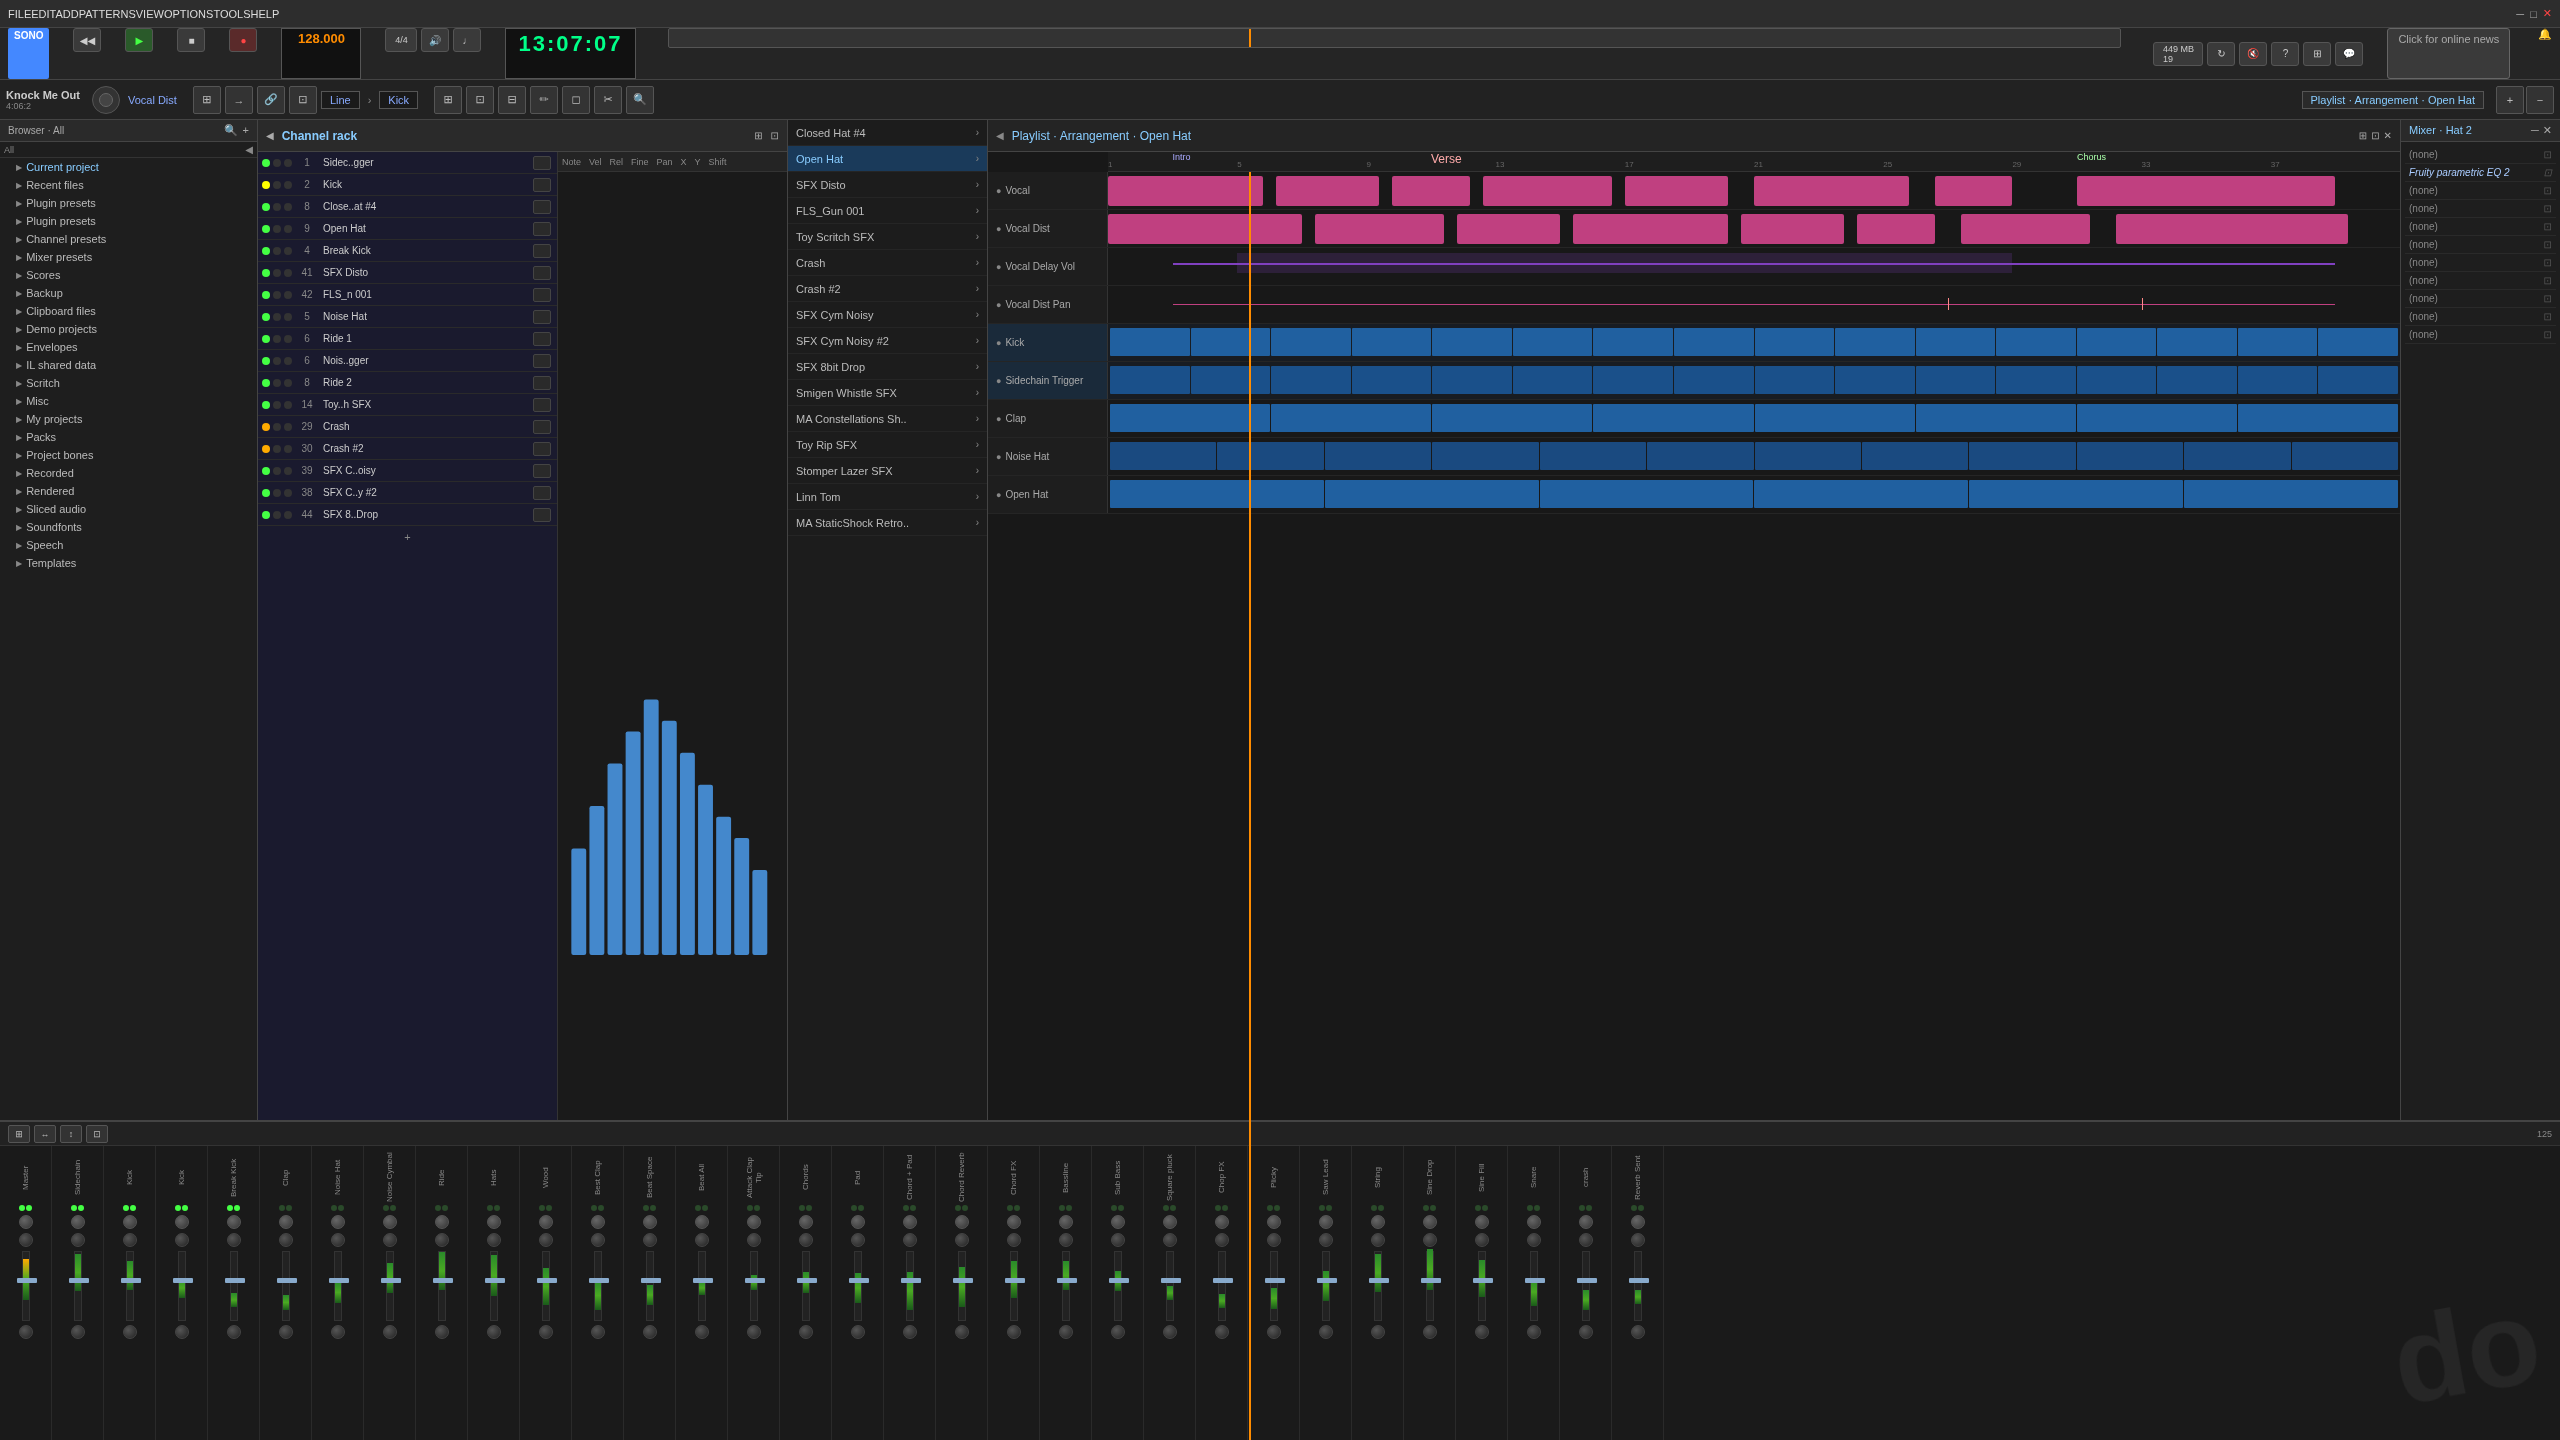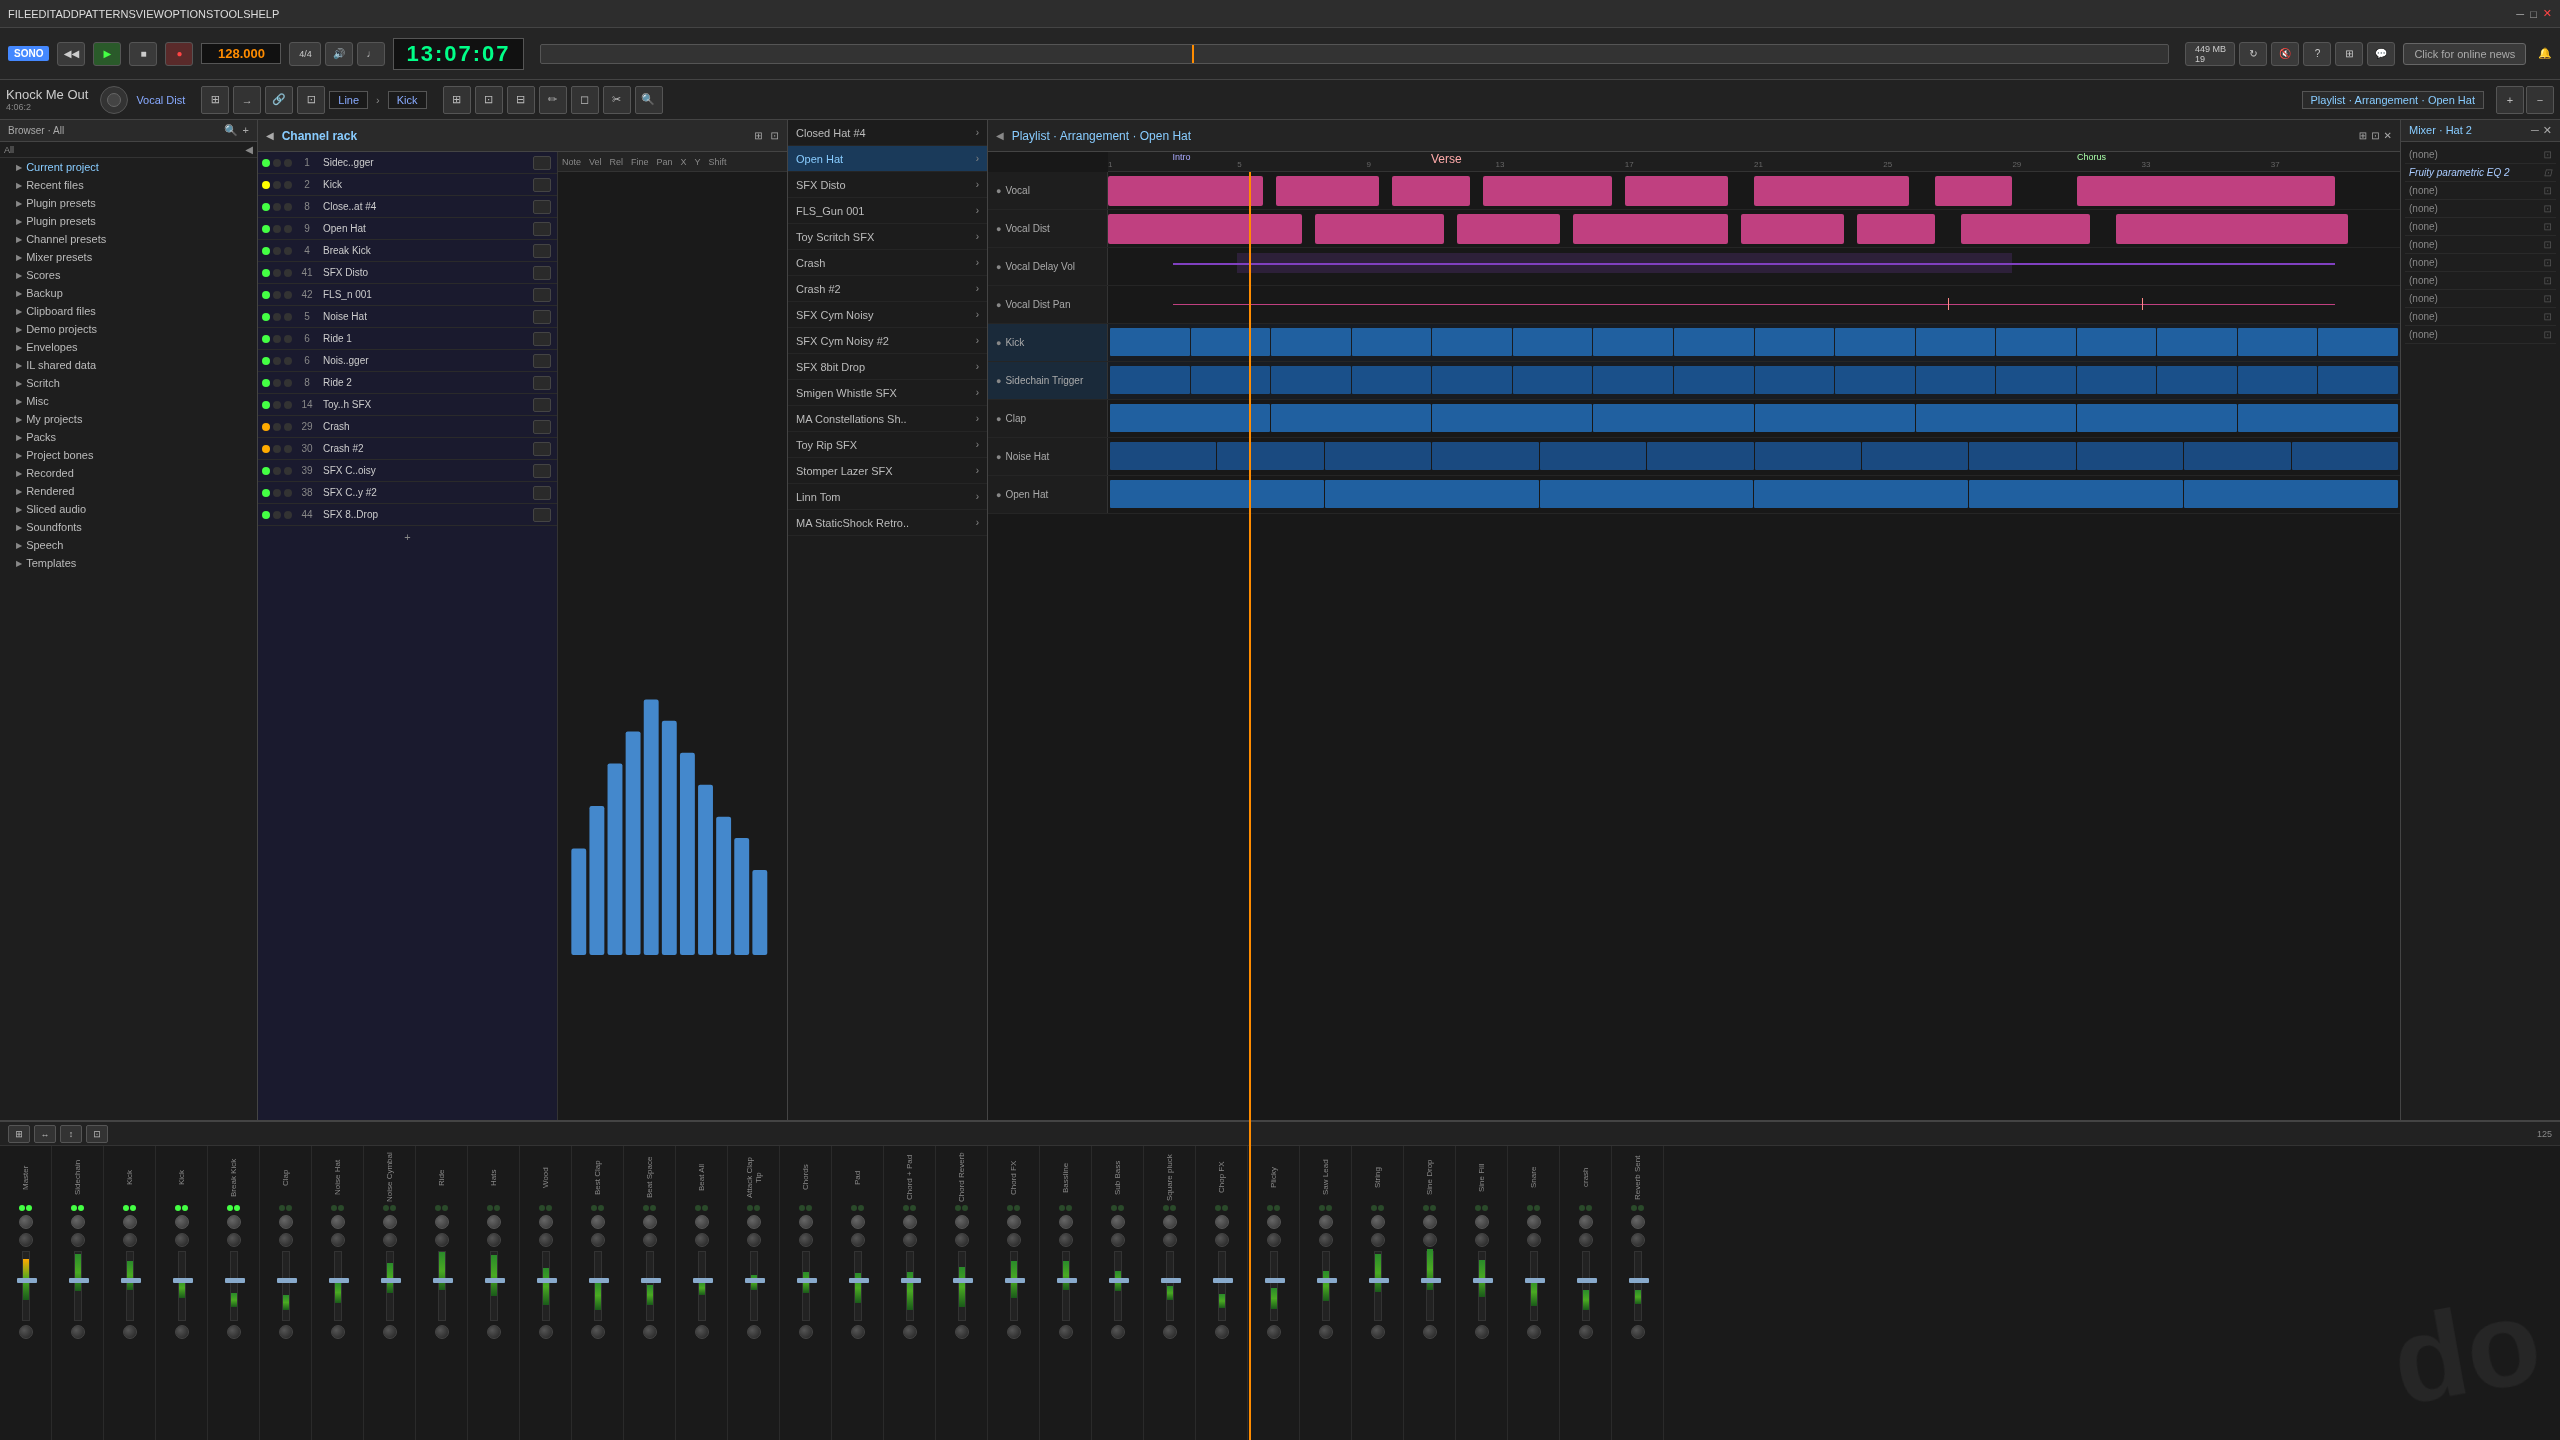--- a/index.html
+++ b/index.html
@@ -30,23 +30,22 @@
       font-size: 11px;
       cursor: pointer;
     }
 
     
     .transport-bar {
       width: 100%;
       height: 52px;
       background: #252525;
       display: flex;
-      align-items: center;
       padding: 0 8px;
-      gap: 8px;
+      gap: 24px;
       border-bottom: 1px solid #444;
     }
     .transport-btn {
       width: 28px;
       height: 24px;
       background: #3a3a3a;
       border: 1px solid #555;
       border-radius: 3px;
       cursor: pointer;
       display: flex;
@@ -368,21 +367,21 @@
     <div class="transport-btn">💬</div>
   </div>
 
   <div class="news-btn">Click for online news</div>
   <span style="color:#aaa; margin-left:4px;">🔔</span>
 </div>
 
 <div class="toolbar2">
 
   <div style="display:flex; flex-direction:column; margin-right:8px;">
-    <span style="color:#ccc; font-size:13px; font-weight:normal;">Knock Me Out</span>
+    <span style="color:#ccc; font-size:11px; font-weight:bold;">Knock Me Out</span>
     <span style="color:#888; font-size:9px;">4:06:2</span>
   </div>
   <div style="background:#333; border:1px solid #555; width:28px; height:28px; border-radius:50%; display:flex; align-items:center; justify-content:center;">
     <div style="width:14px; height:14px; border-radius:50%; background:#444; border:1px solid #666;"></div>
   </div>
   <span style="color:#88aaff; font-size:11px; margin:0 4px;">Vocal Dist</span>
 
   <div style="margin-left:8px; display:flex; gap:4px; align-items:center;">
     <div class="tb2-btn">⊞</div>
     <div class="tb2-btn">→</div>

